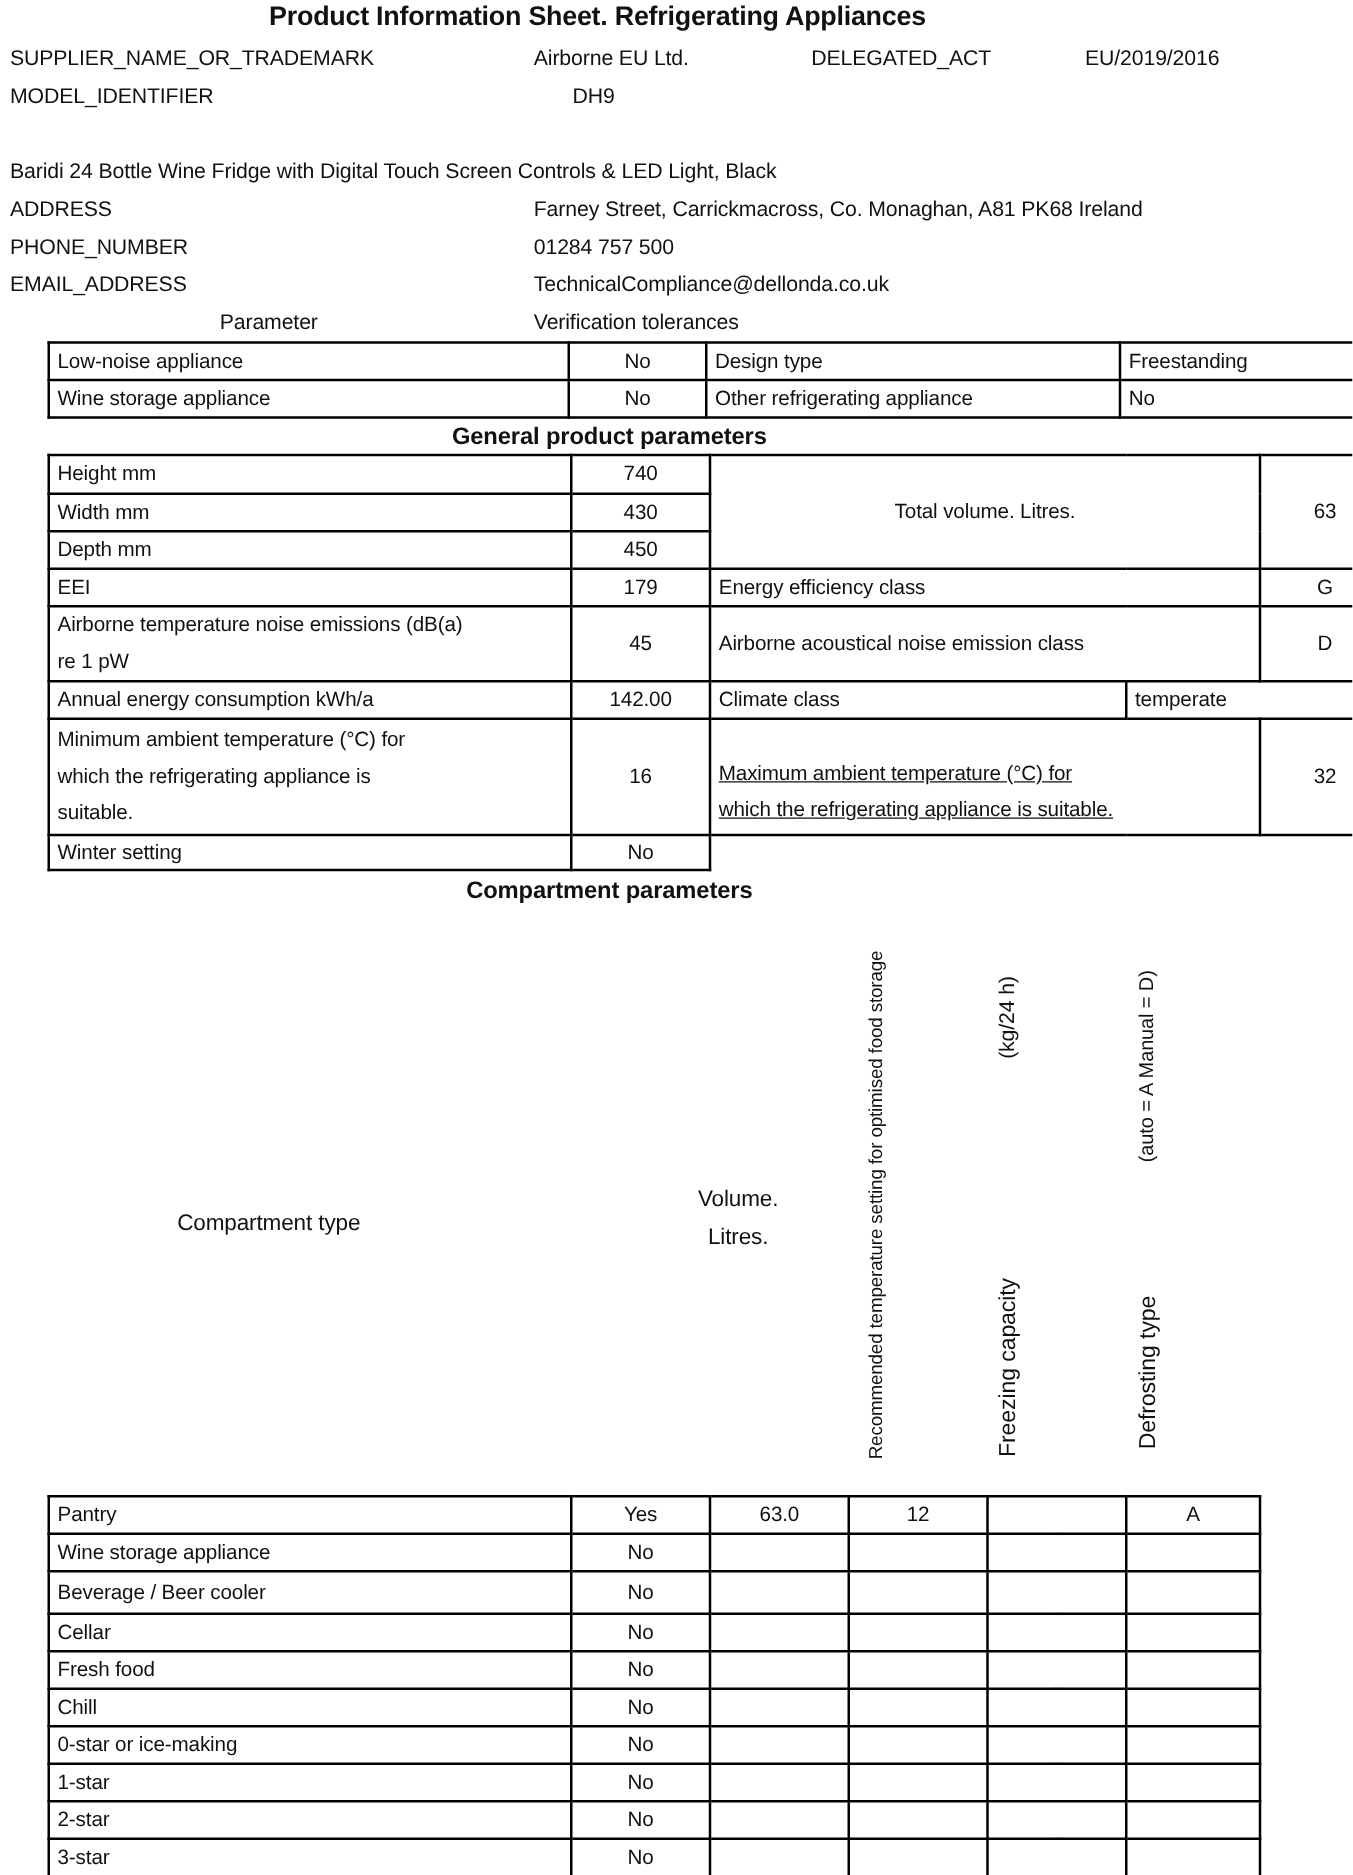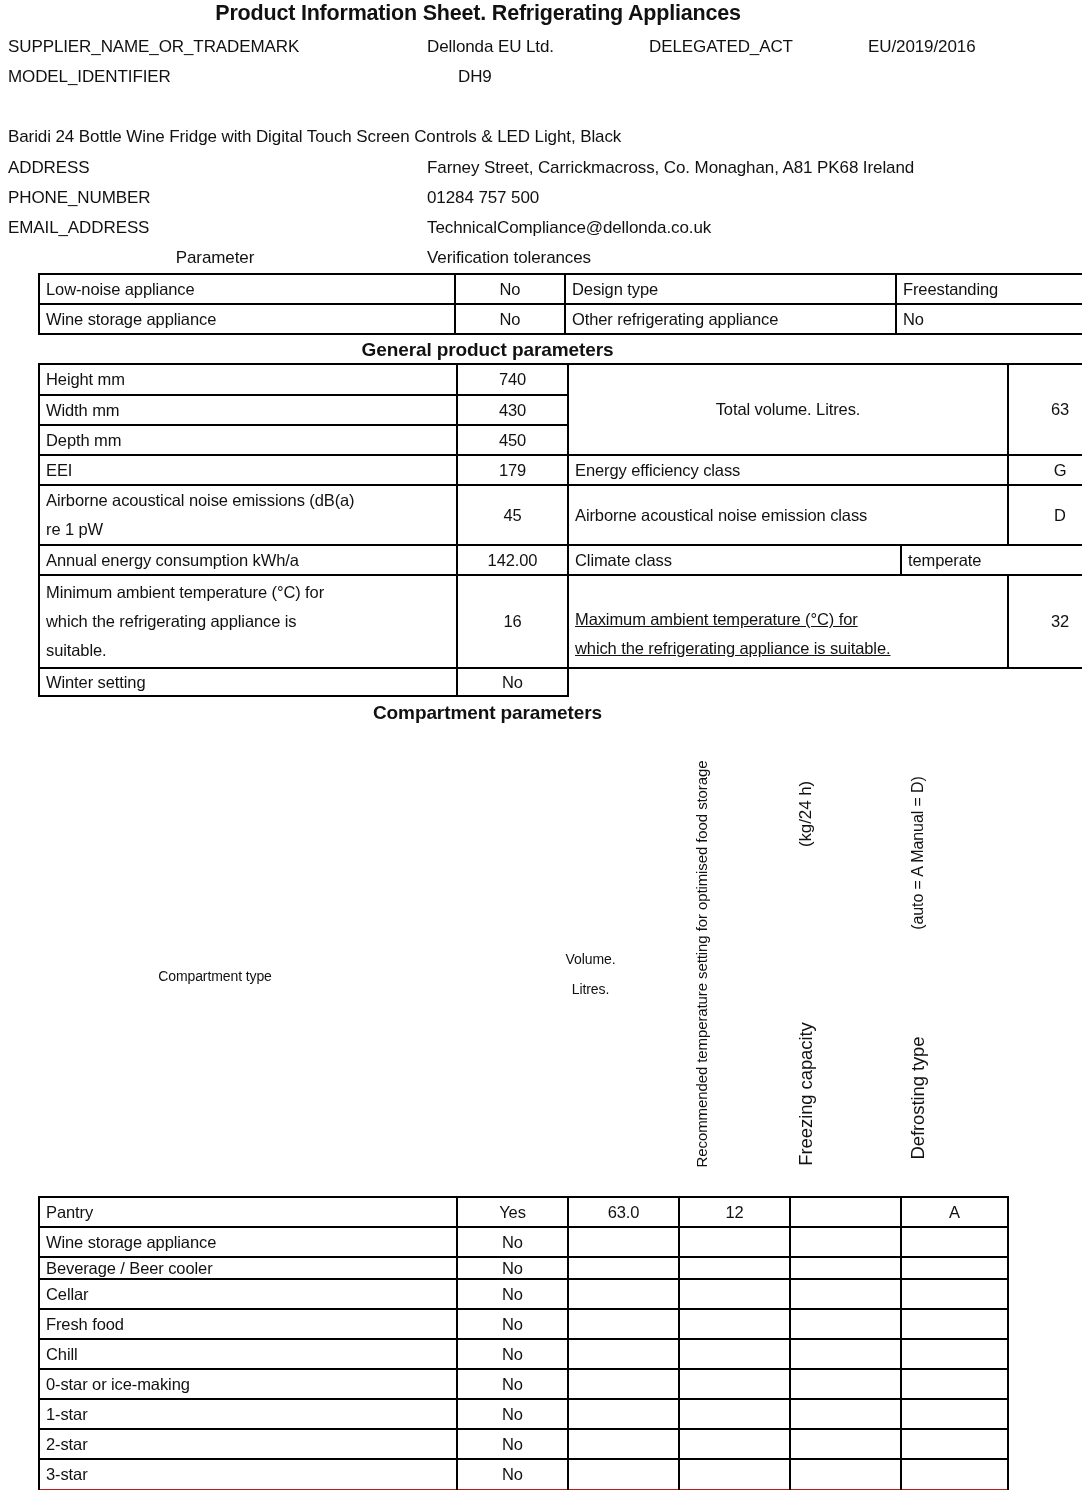--- a/index.html
+++ b/index.html
@@ -26,33 +26,33 @@
   table.grid td.c { text-align:center; padding:0; }
   table.grid td.nb { border:none; }
   table.grid td.vb { vertical-align:bottom; padding-bottom:4px;text-decoration:underline; }
   table.grid td.u { text-align:center; vertical-align:bottom; padding:0 0 1px 0; line-height:11px; }
   table.grid td.bthick { border-bottom:1px solid #b91c1c; }
   .ml span { display:block; line-height:29px; }
   .rot {
     position:absolute; white-space:nowrap; letter-spacing:-0.1px;
     transform:translate(-50%,-50%) rotate(-90deg);
   }
-  .hblock { position:absolute; text-align:center; font-size:14px; letter-spacing:-0.1px; }
+  .hblock { position:absolute; text-align:center; font-size:18px; letter-spacing:-0.1px; }
   .hblock span { display:block; line-height:30px; }
 </style>
 </head>
 <body>
 
 <div class="page">
 
   <div class="title">Product Information Sheet. Refrigerating Appliances</div>
 
   <div class="il" style="top:37px">
     <span style="left:8px">SUPPLIER_NAME_OR_TRADEMARK</span>
-    <span style="left:427px">Dellonda EU Ltd.</span>
+    <span style="left:427px">Airborne EU Ltd.</span>
     <span style="left:649px">DELEGATED_ACT</span>
     <span style="left:868px">EU/2019/2016</span>
   </div>
 
   <div class="il" style="top:67px">
     <span style="left:8px">MODEL_IDENTIFIER</span>
     <span style="left:458px">DH9</span>
   </div>
 
   <div class="il" style="top:127px">
@@ -128,21 +128,21 @@
       <td class="c">450</td>
     </tr>
     <tr style="height:30px">
       <td>EEI</td>
       <td class="c">179</td>
       <td colspan="2">Energy efficiency class</td>
       <td class="c">G</td>
     </tr>
     <tr style="height:60px">
       <td class="ml">
-        <span>Airborne acoustical noise emissions (dB(a)</span>
+        <span>Airborne temperature noise emissions (dB(a)</span>
         <span>re 1 pW</span>
       </td>
       <td class="c">45</td>
       <td colspan="2">Airborne acoustical noise emission class</td>
       <td class="c">D</td>
     </tr>
     <tr style="height:30px">
       <td>Annual energy consumption kWh/a</td>
       <td class="c">142.00</td>
       <td>Climate class</td>
@@ -205,21 +205,21 @@
       <td class="c">A</td>
     </tr>
     <tr style="height:30px">
       <td>Wine storage appliance</td>
       <td class="c">No</td>
       <td class="c"></td>
       <td class="c"></td>
       <td class="u">_</td>
       <td class="c"></td>
     </tr>
-    <tr style="height:22px">
+    <tr style="height:34px">
       <td>Beverage / Beer cooler</td>
       <td class="c">No</td>
       <td class="c"></td>
       <td class="c"></td>
       <td class="u">_</td>
       <td class="c"></td>
     </tr>
     <tr style="height:30px">
       <td>Cellar</td>
       <td class="c">No</td>

